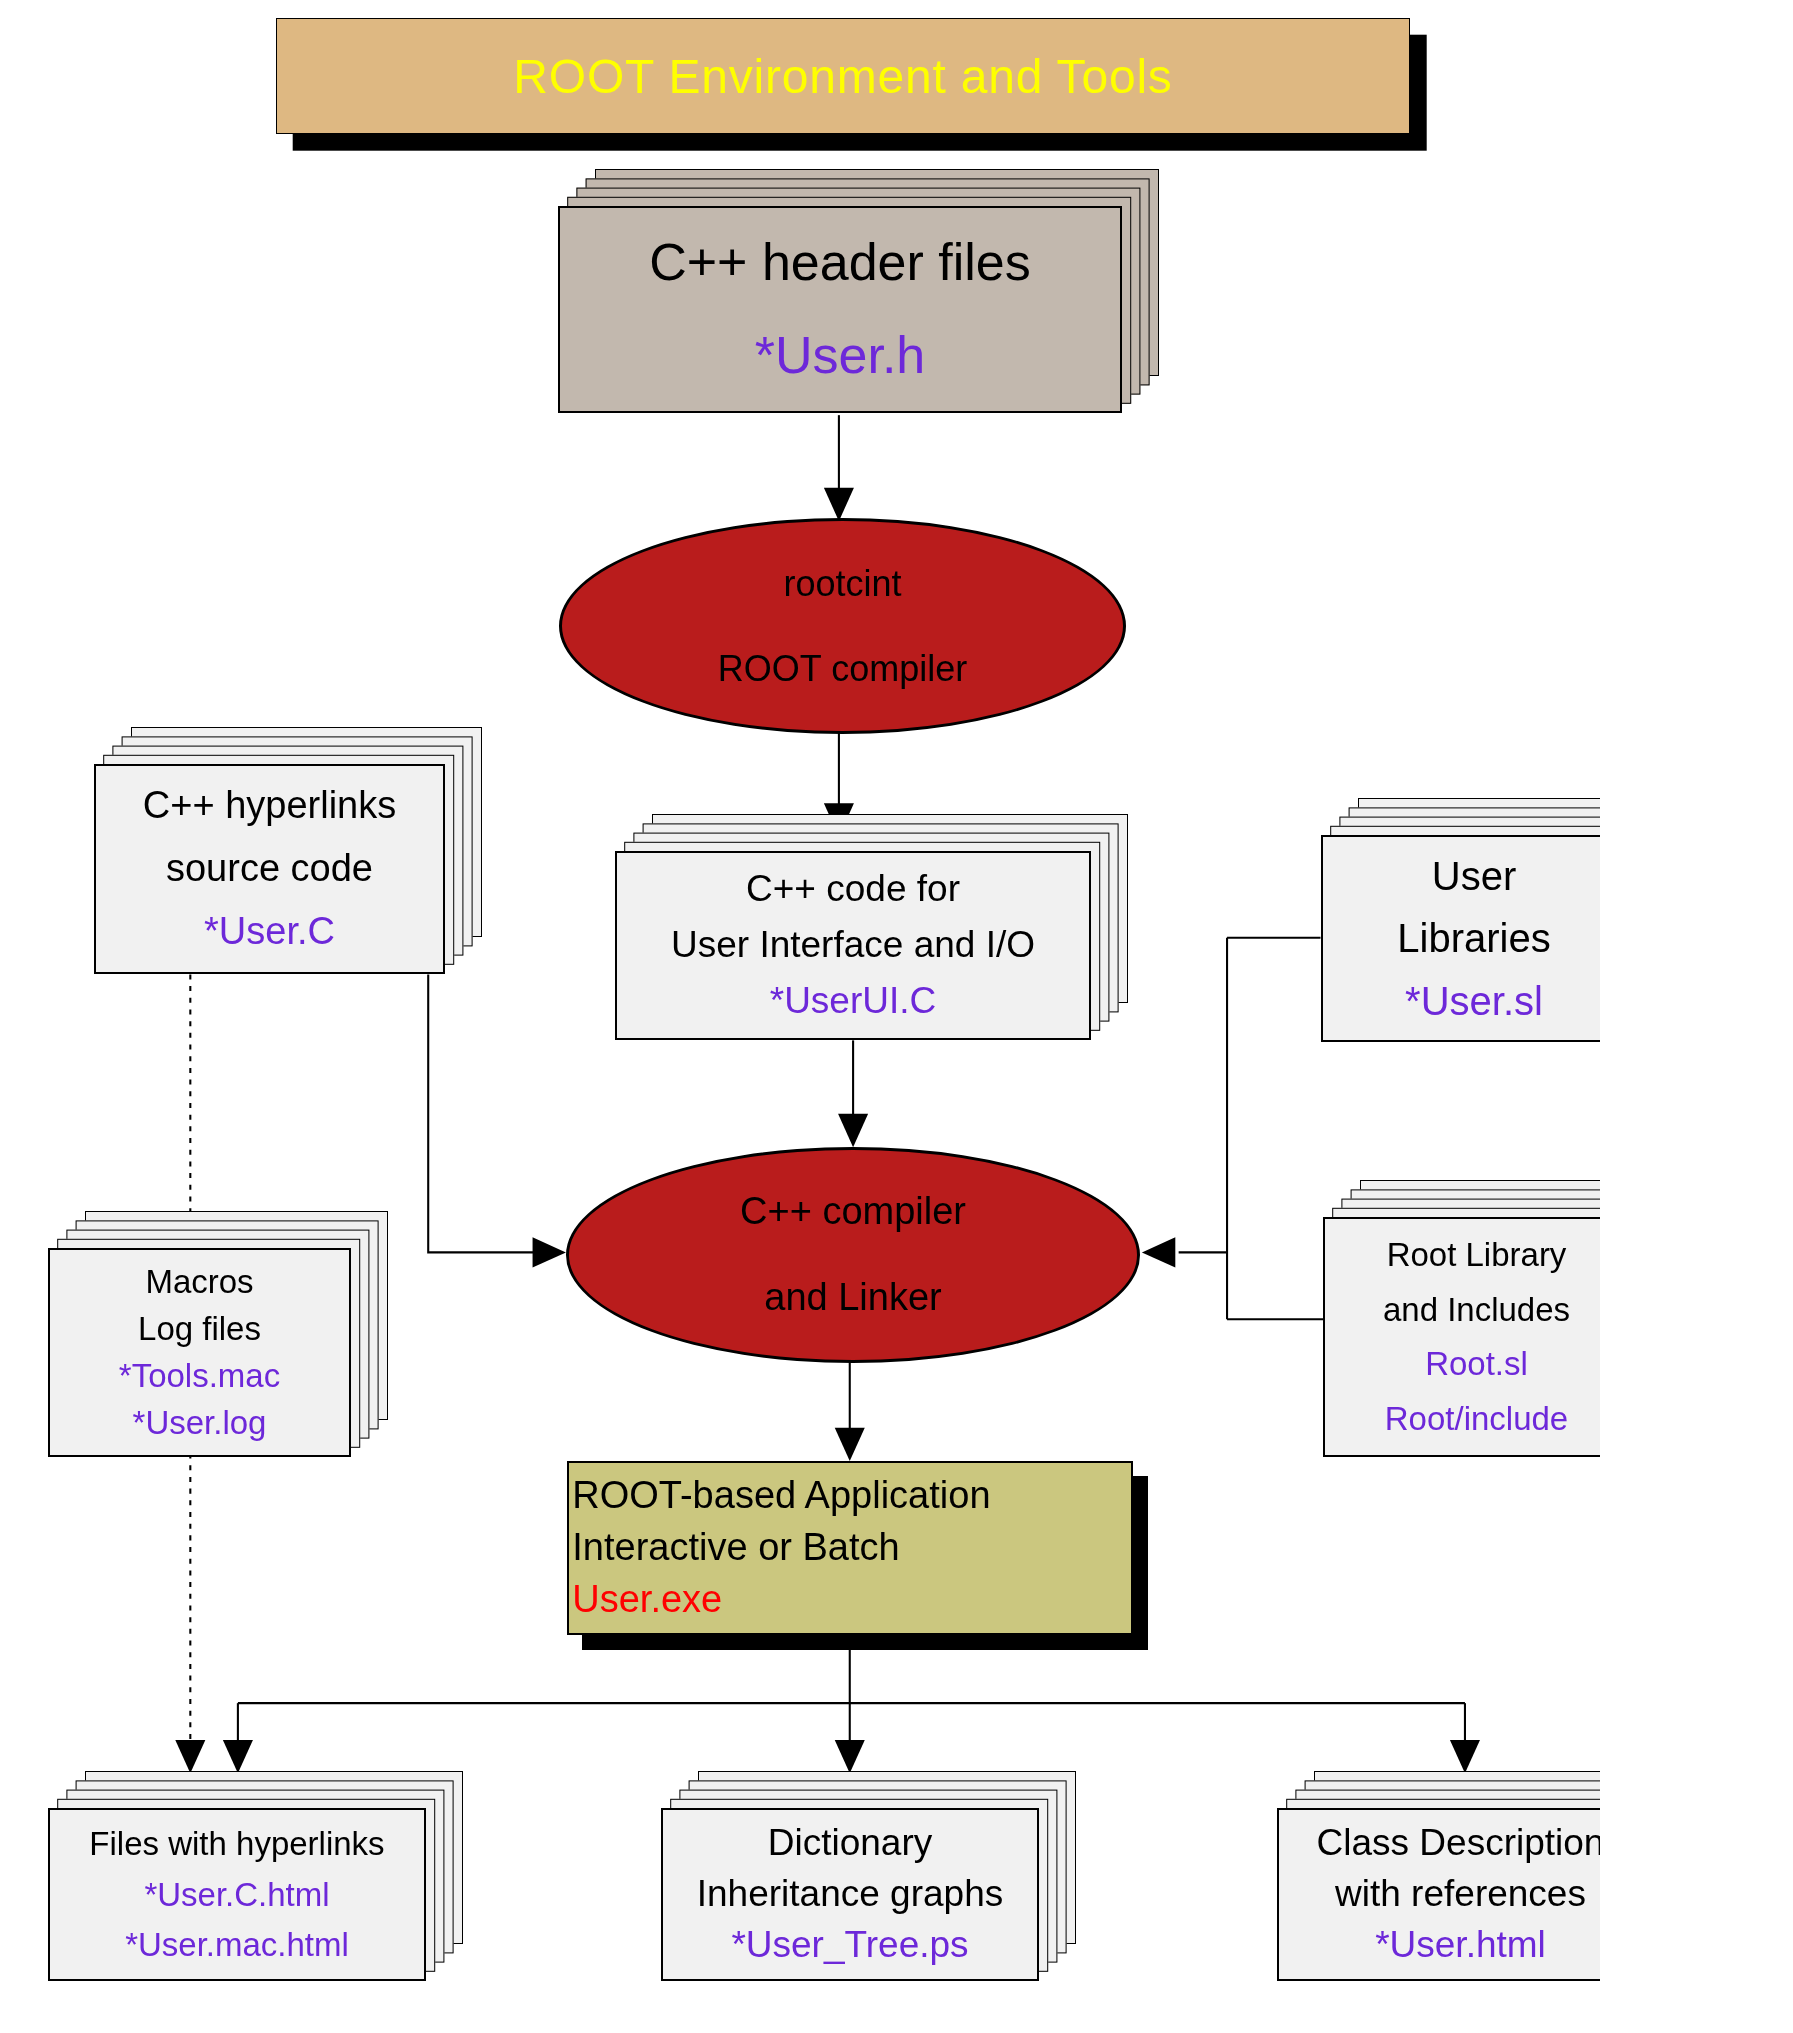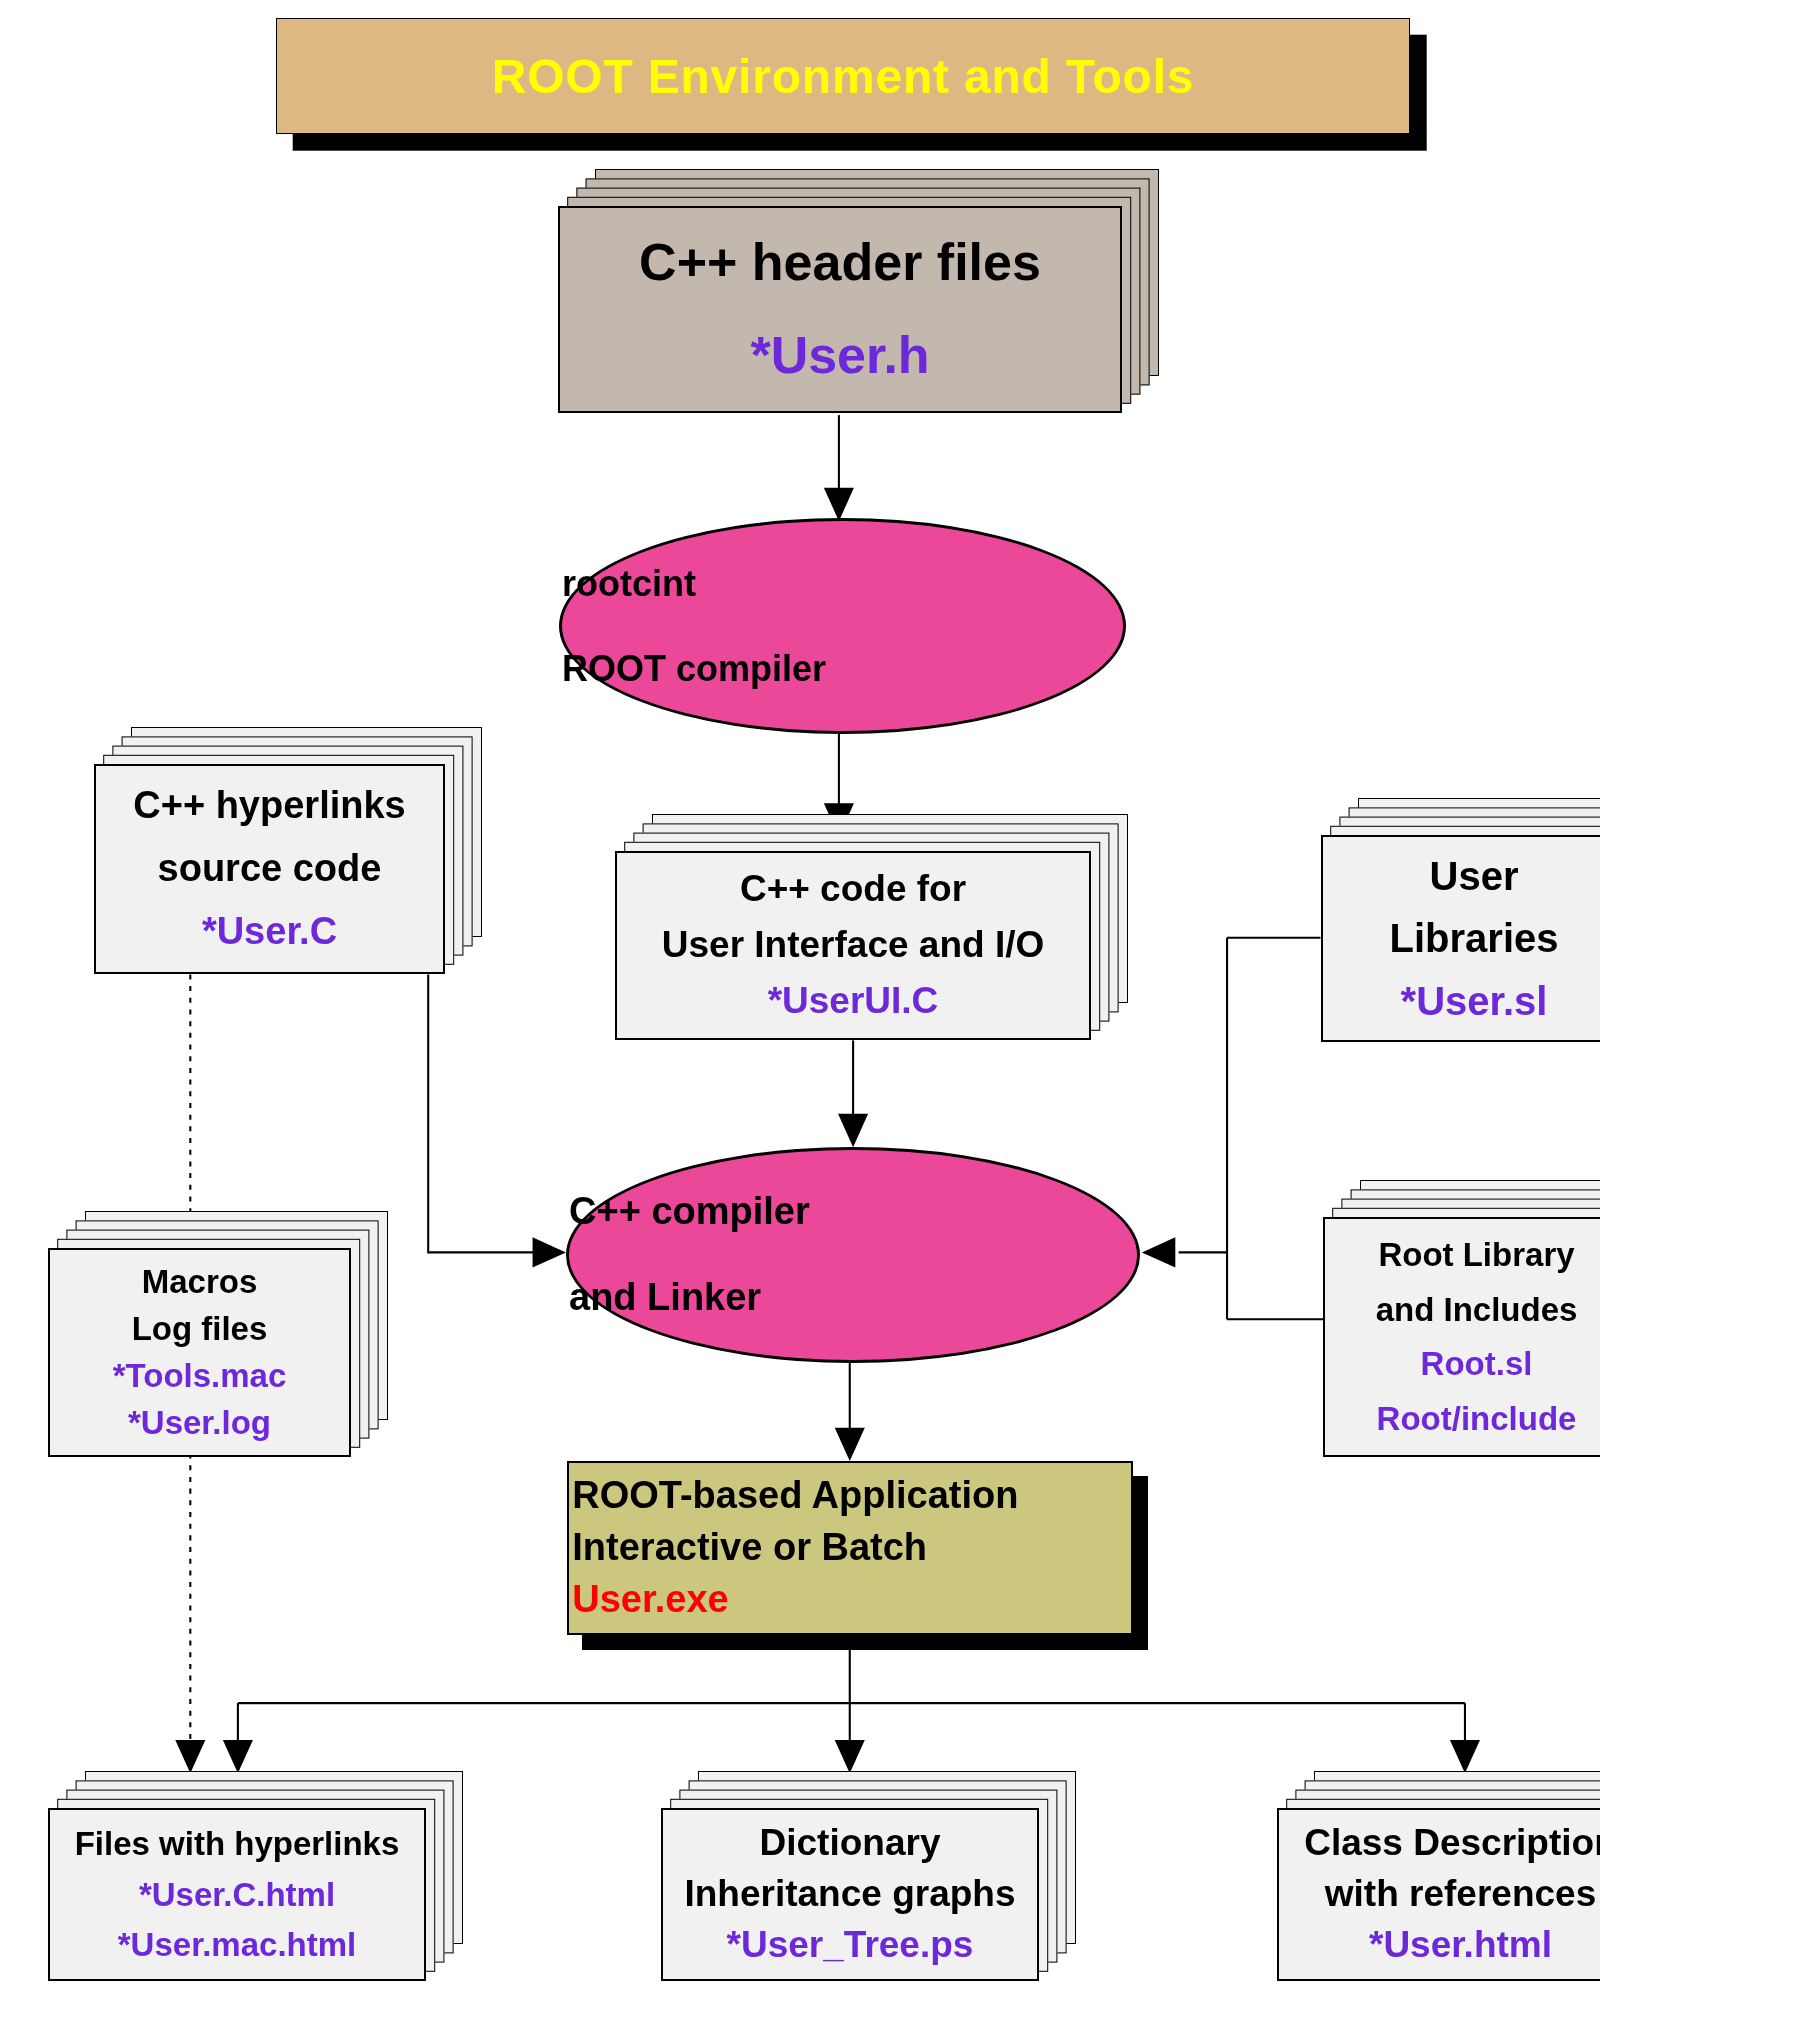--- a/index.html
+++ b/index.html
@@ -1,18 +1,18 @@
 <!DOCTYPE html>
 <html style="font-size:13.4px"><head>
 <meta charset="utf-8">
 <style>
   html,body{margin:0;padding:0;background:#ffffff;}
   .canvas{
     position:relative;width:1600px;height:2034px;background:#ffffff;
-    font-family:"Liberation Sans", sans-serif;font-weight:700;overflow:hidden;
+    font-family:"Liberation Sans", sans-serif;font-weight:400;overflow:hidden;
   }
   
   .wires{position:absolute;left:0;top:0;}
   .wires line,.wires polyline{stroke:#000;stroke-width:2.5;fill:none;}
   .wires .dashed{stroke-dasharray:6 8;}
   .wires polygon{fill:#000;stroke:none;}
   
   .title-box{
     position:absolute;left:276px;top:18.4px;width:1132px;height:114px;
     background:#DEB882;border:1.7px solid #000;box-shadow:16.7px 16.7px 0 #000;
@@ -31,22 +31,22 @@
   .stack .l4{transform:translate(37px,-37px);}
   .stack .front{
     position:absolute;left:0;top:0;width:100%;height:100%;
     background:#F1F1F1;border:2.5px solid #000;box-sizing:border-box;
     display:flex;flex-direction:column;justify-content:space-around;
     align-items:center;text-align:center;padding:8.3px 3.3px;
   }
   .stack.taupe .layer,.stack.taupe .front{background:#C2B8AE;}
   
   .ellipse{
-    position:absolute;background:#ec4899;border:3.3px solid #000;border-radius:50%;
-    display:flex;flex-direction:column;justify-content:center;align-items:flex-start;
+    position:absolute;background:#b91c1c;border:3.3px solid #000;border-radius:50%;
+    display:flex;flex-direction:column;justify-content:center;align-items:center;
     text-align:center;
   }
   
   .solid-box{
     position:absolute;left:567px;top:1461px;width:566px;height:174px;
     background:#CBC77F;border:2.5px solid #000;box-shadow:15px 15px 0 #000;
     box-sizing:border-box;display:flex;flex-direction:column;
     justify-content:space-around;align-items:flex-start;text-align:center;padding:6.7px 3.3px;
   }
   

